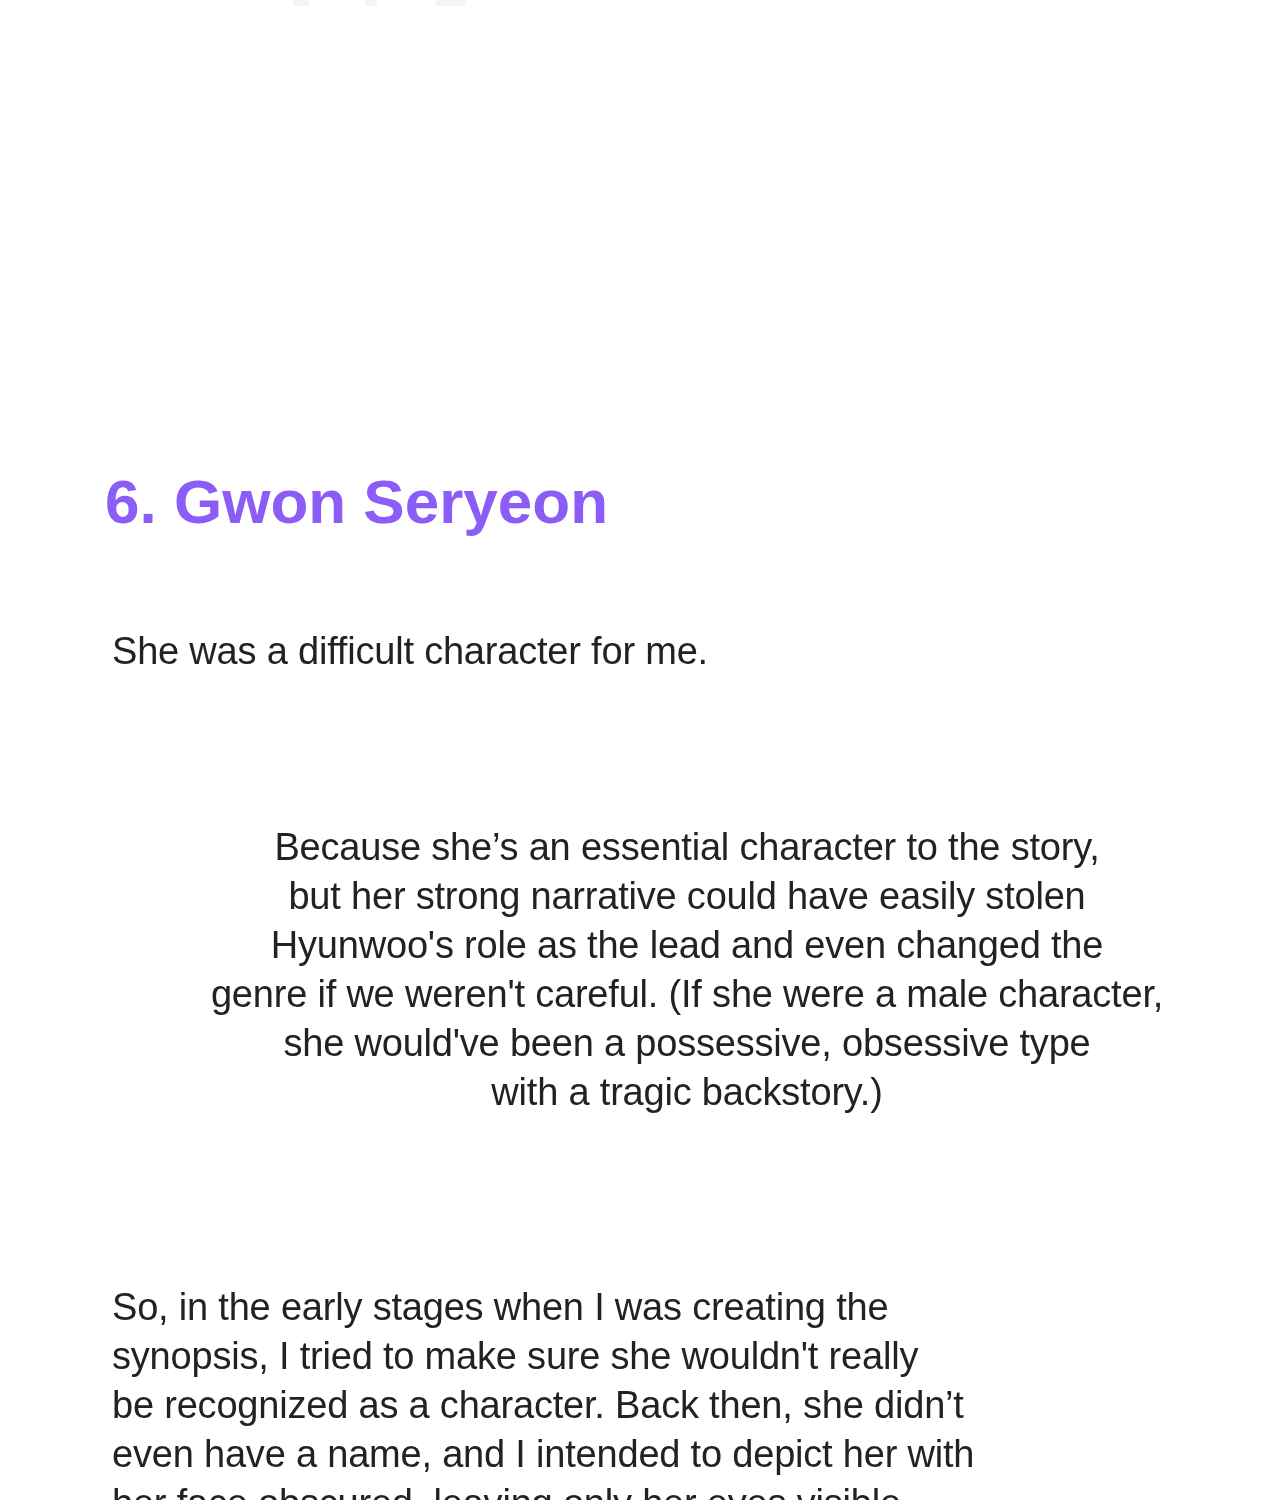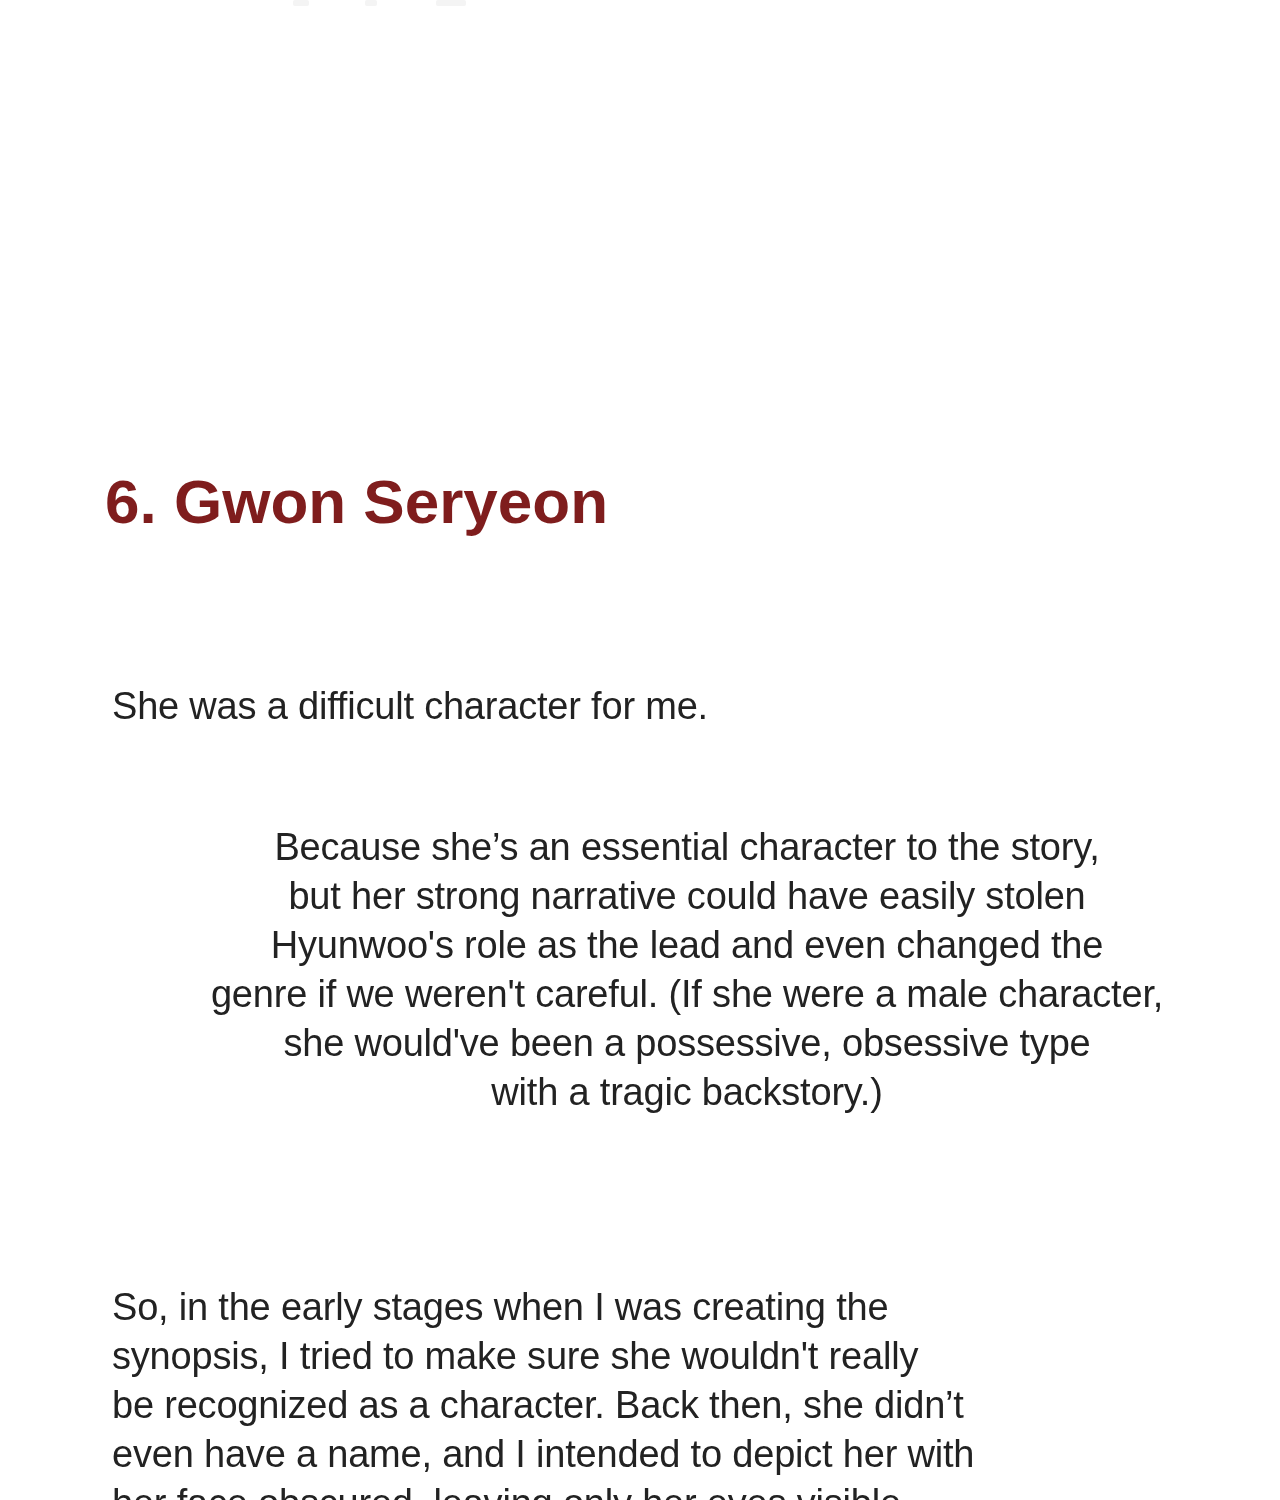--- a/index.html
+++ b/index.html
@@ -31,36 +31,36 @@
   .remnant.r2 { left: 365px; width: 12px; }
   .remnant.r3 { left: 436px; width: 30px; }
 
   .title {
     position: absolute;
     left: 105px;
     top: 423px;
     font-size: 62px;
     line-height: 74px;
     font-weight: 700;
-    color: #7f1d1d;
+    color: #8b5cf6;
     letter-spacing: 0px;
     white-space: pre-line;
   }
   .para {
     position: absolute;
     left: 112px;
     width: 1150px;
     font-size: 38px;
     line-height: 49px;
     font-weight: 400;
     color: #222222;
     letter-spacing: -0.2px;
     white-space: pre-line;
   }
-  .para.p1 { top: 634px; margin-top: 48px; }
+  .para.p1 { top: 579px; margin-top: 48px; }
   .para.p2 { top: 785px; text-align: center; }
   .para.p3 { top: 1245px; }
 </style>
 </head>
 <body>
 
 <div class="page">
 
   <div class="remnant r1"></div>
   <div class="remnant r2"></div>

